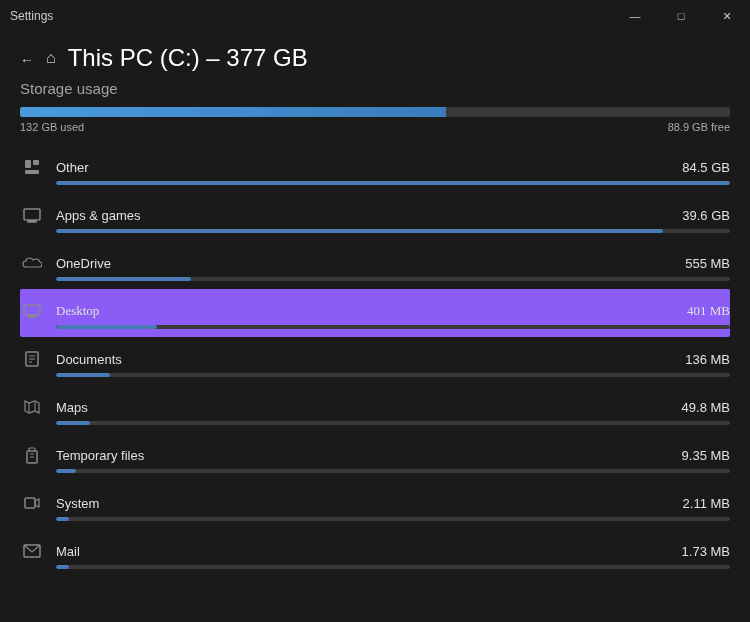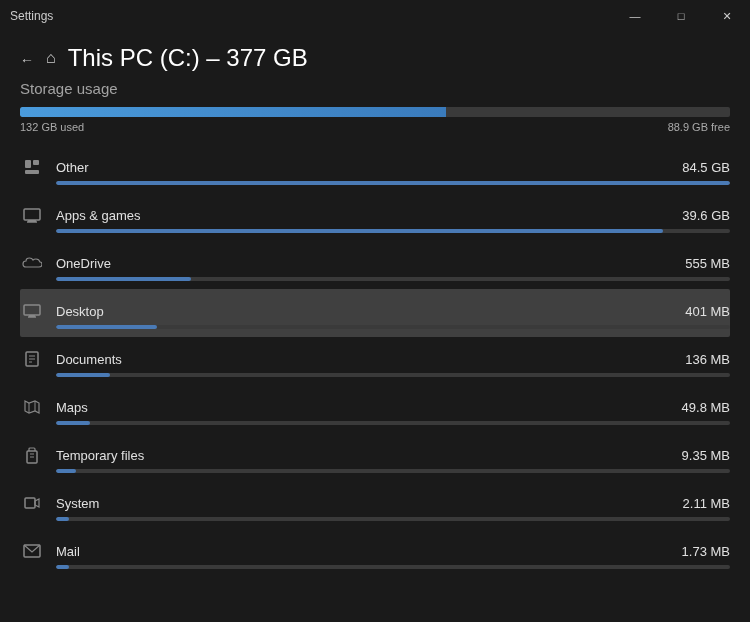--- a/index.html
+++ b/index.html
@@ -165,21 +165,22 @@
       overflow: hidden;
     }
     .item-bar-fill {
       height: 100%;
       background: #4a7ab5;
       border-radius: 2px;
     }
 
     
     .storage-item.selected {
-      background: #404040;
+      background: #8b5cf6;
+      font-family: Liberation Serif, serif;
     }
   </style>
 </head>
 <body>
 
 <div class="title-bar">
   <div class="title-bar-left">
     <span class="title-bar-title">Settings</span>
   </div>
   <div class="title-bar-controls">

